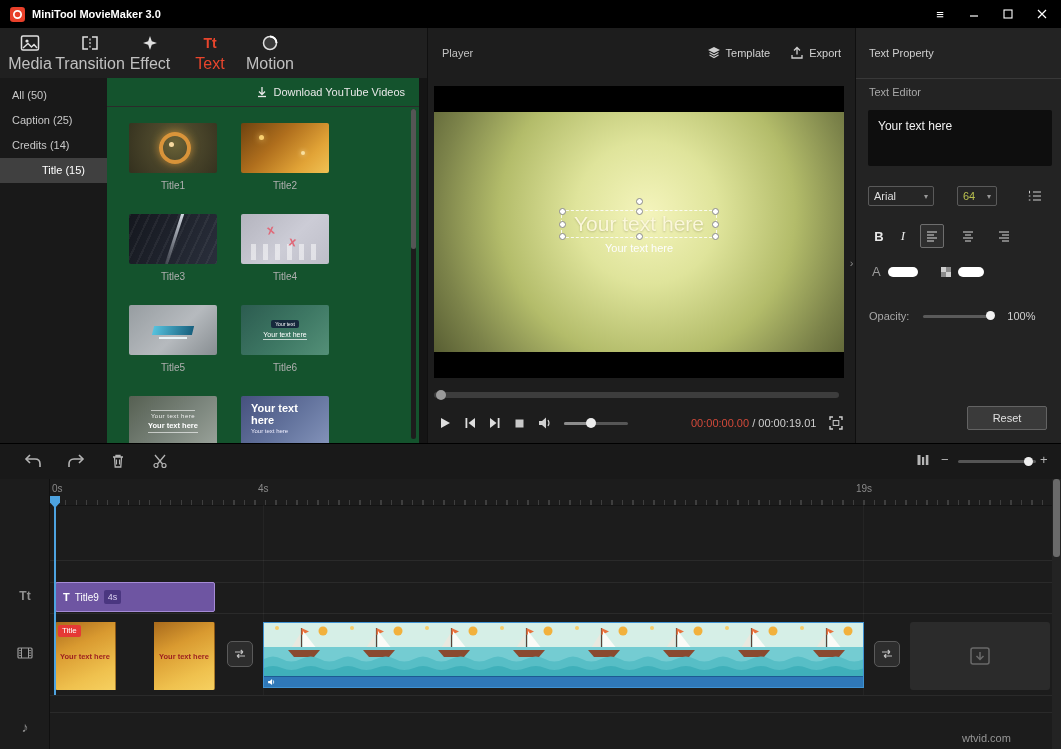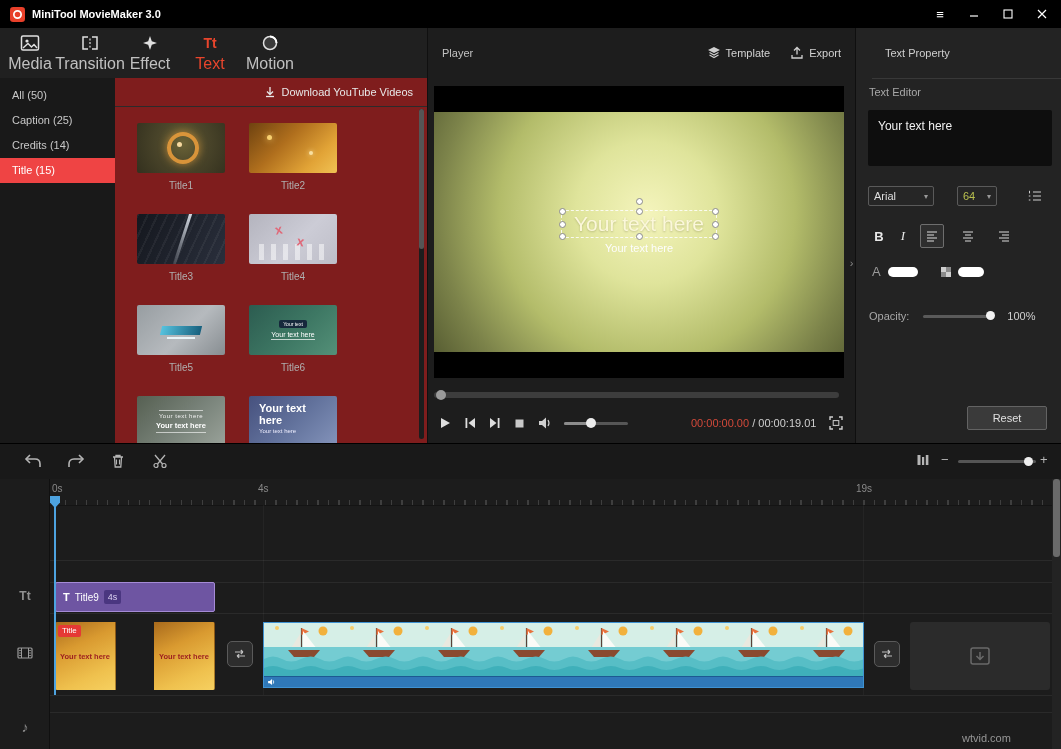--- a/index.html
+++ b/index.html
@@ -20,24 +20,24 @@
   
   .toolbar{position:absolute;left:0;top:0;width:427px;height:50px;background:#202020;display:flex;}
   .tool{width:60px;height:50px;display:flex;flex-direction:column;align-items:center;justify-content:center;gap:3px;}
   .tool .tlabel{font-size:16px;color:#c0c0c0;}
   .tool.active .tlabel{color:#e8452c;}
   .tt-glyph{font-size:14px;font-weight:bold;color:#e8452c;line-height:18px;}
 
   
   .sidebar{position:absolute;left:0;top:50px;width:115px;height:365px;background:#191919;padding-top:5px;box-sizing:border-box;}
   .side-item{height:25px;line-height:25px;padding-left:12px;font-size:11px;color:#c8c8c8;}
-  .side-item.active{background:#ef4444;color:#fff;}
-
-  
-  .library{position:absolute;left:115px;top:50px;width:312px;height:365px;background:#7f1d1d;overflow:hidden;}
+  .side-item.active{background:#404040;color:#fff;text-align:center;}
+
+  
+  .library{position:absolute;left:107px;top:50px;width:312px;height:365px;background:#14532d;overflow:hidden;}
   .lib-header{height:28px;display:flex;align-items:center;justify-content:flex-end;gap:6px;
               padding-right:14px;font-size:11px;color:#e8e8e8;border-bottom:1px solid #2b2b2b;}
   .grid{padding:16px 0 0 22px;display:flex;flex-wrap:wrap;}
   .cell{width:88px;margin:0 24px 22px 0;}
   .thumb{width:88px;height:50px;border-radius:2px;position:relative;overflow:hidden;}
   .cell-label{margin-top:7px;text-align:center;font-size:10px;color:#b0b0b0;height:12px;}
   .t1{background:radial-gradient(circle at 52% 40%,#6b6336 0%,#4a452a 45%,#33301e 100%);}
   .t1 .ring{position:absolute;left:30px;top:9px;width:24px;height:24px;border:4px solid rgba(240,160,60,.85);border-radius:50%;box-shadow:0 0 8px rgba(240,160,60,.6);}
   .t1 .ringdot{position:absolute;left:40px;top:19px;width:5px;height:5px;border-radius:50%;background:#f6d9a0;}
   .t2{background:linear-gradient(135deg,#6e4210 0%,#b06f1d 40%,#e2a437 75%,#f0c254 100%);}
@@ -88,21 +88,21 @@
   .controls{position:absolute;left:10px;right:12px;top:380px;height:30px;display:flex;align-items:center;gap:11px;}
   .ctl{display:flex;align-items:center;justify-content:center;}
   .vol{position:relative;width:64px;height:3px;background:#565656;border-radius:2px;}
   .vol-fill{width:40%;height:3px;background:#8c8c8c;border-radius:2px;}
   .vol-handle{position:absolute;left:22px;top:-3.5px;width:10px;height:10px;border-radius:50%;background:#ececec;}
   .time{margin-left:52px;font-size:11px;color:#cfcfcf;white-space:pre;}
   .time .cur{color:#d2493a;}
   .fs-btn{margin-left:auto;}
 
   
-  .property{position:absolute;left:855px;top:0;width:206px;height:415px;background:#232323;border-left:1px solid #0f0f0f;box-sizing:border-box;padding-left:16px;}
+  .property{position:absolute;left:855px;top:0;width:206px;height:415px;background:#232323;border-left:1px solid #0f0f0f;box-sizing:border-box;}
   .prop-title{height:50px;line-height:50px;padding-left:13px;font-size:11px;color:#cfcfcf;border-bottom:1px solid #383838;}
   .editor-label{position:absolute;top:58px;left:13px;font-size:11px;color:#a8a8a8;}
   .editor-box{position:absolute;top:82px;left:12px;width:184px;height:56px;background:#0e0e0e;border-radius:2px;
               padding:9px 10px;box-sizing:border-box;font-size:12px;color:#f0f0f0;}
   .font-row{position:absolute;top:158px;left:12px;display:flex;align-items:center;gap:16px;}
   .sel{height:20px;background:#262626;border:1px solid #5a5a5a;border-radius:2px;display:flex;align-items:center;
        justify-content:space-between;padding:0 5px;font-size:11px;color:#dedede;box-sizing:border-box;}
   .sel .caret{font-size:8px;color:#999;margin-left:4px;}
   .sel-font{width:66px;}
   .sel-size{width:40px;margin-left:7px;color:#b9c04f;}

